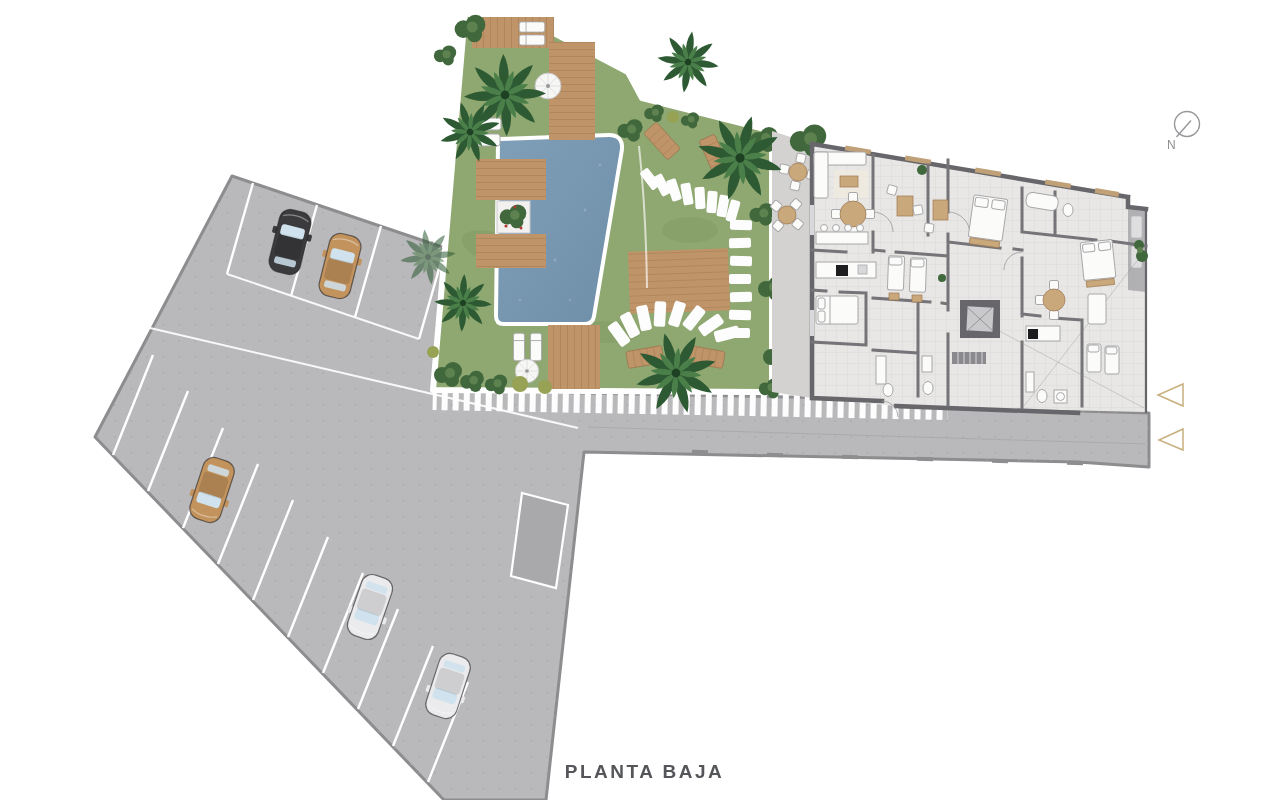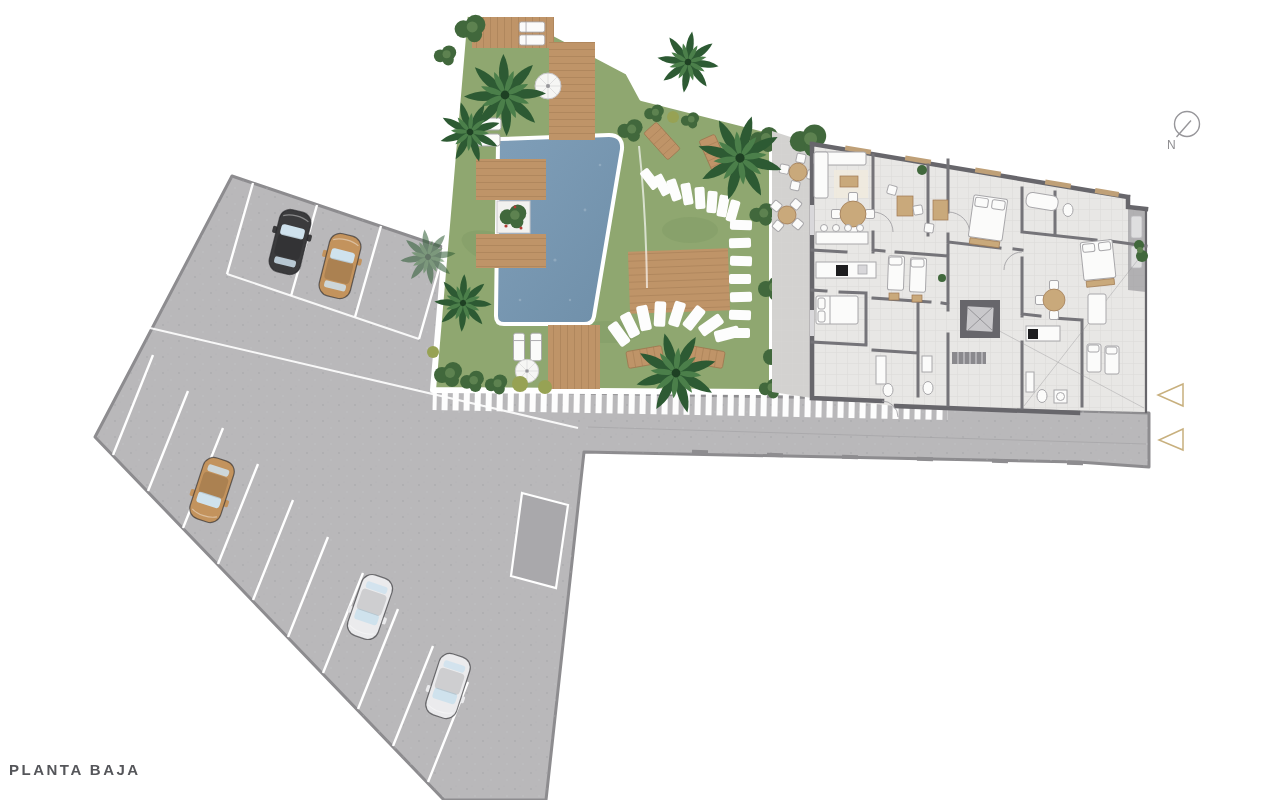--- a/index.html
+++ b/index.html
@@ -1,20 +1,20 @@
 <!DOCTYPE html>
 <html style="--background: #ffffff; --text: #55565a; --paving: #b9b8ba; --paving-border: #8d8c8f; --paving-dark: #a9a8ab; --stall-line: #ffffff; --grass: #8fa770; --grass-dark: #7b9760; --bush: #41683c; --bush-light: #5d8250; --bush-yellow: #97a254; --palm: #2d5a33; --palm-light: #4b7f4a; --pool-water: #7f9eb8; --pool-water-deep: #6f8fa9; --pool-rim: #ffffff; --wood: #bf9468; --wood-dark: #9e7750; --floor: #e8e7e5; --floor-line: #d7d6d4; --patio: #d3d2d0; --wall: #67666b; --partition: #757479; --furniture-white: #fbfbfa; --furniture-stroke: #a8a7aa; --accent-tan: #c9a97b; --window-glass: #cfe2ed; --car-black: #3b3b3d; --car-tan: #c3935d; --car-white: #ebebed; --gold: #c8b07e; --compass-stroke: #97969a;"><head>
 <meta charset="utf-8">
 <style>
   html,body{margin:0;padding:0;background:#fff}
   .canvas{position:relative;width:1280px;height:800px;background:var(--background,#fff);
           overflow:hidden;font-family:"Liberation Sans",sans-serif}
   .canvas svg{position:absolute;left:0;top:0}
-  .plan-title{position:absolute;left:9px;right:0;top:761px;
-              font-size:15px;font-weight:bold;letter-spacing:2.5px;color:var(--text,#55565a)}
+  .plan-title{position:absolute;left:9px;right:0;top:761px;text-align:center;
+              font-size:19px;font-weight:bold;letter-spacing:2.5px;color:var(--text,#55565a)}
   .north-label{position:absolute;left:1167px;top:138px;font-size:12px;color:#8f8e91}
 
   
   .paving{fill:var(--paving);stroke:var(--paving-border);stroke-width:3;stroke-linejoin:round}
   .stall{stroke:var(--stall-line);stroke-width:2.4;fill:none}
   .stall-thin{stroke:var(--stall-line);stroke-width:2;fill:none;opacity:.9}
   .grass{fill:var(--grass);stroke:#ffffff;stroke-width:6;stroke-linejoin:round}
   .gp{fill:var(--grass-dark);opacity:.35}
   .bushf{fill:var(--bush)}
   .bushy{fill:var(--bush-yellow)}

